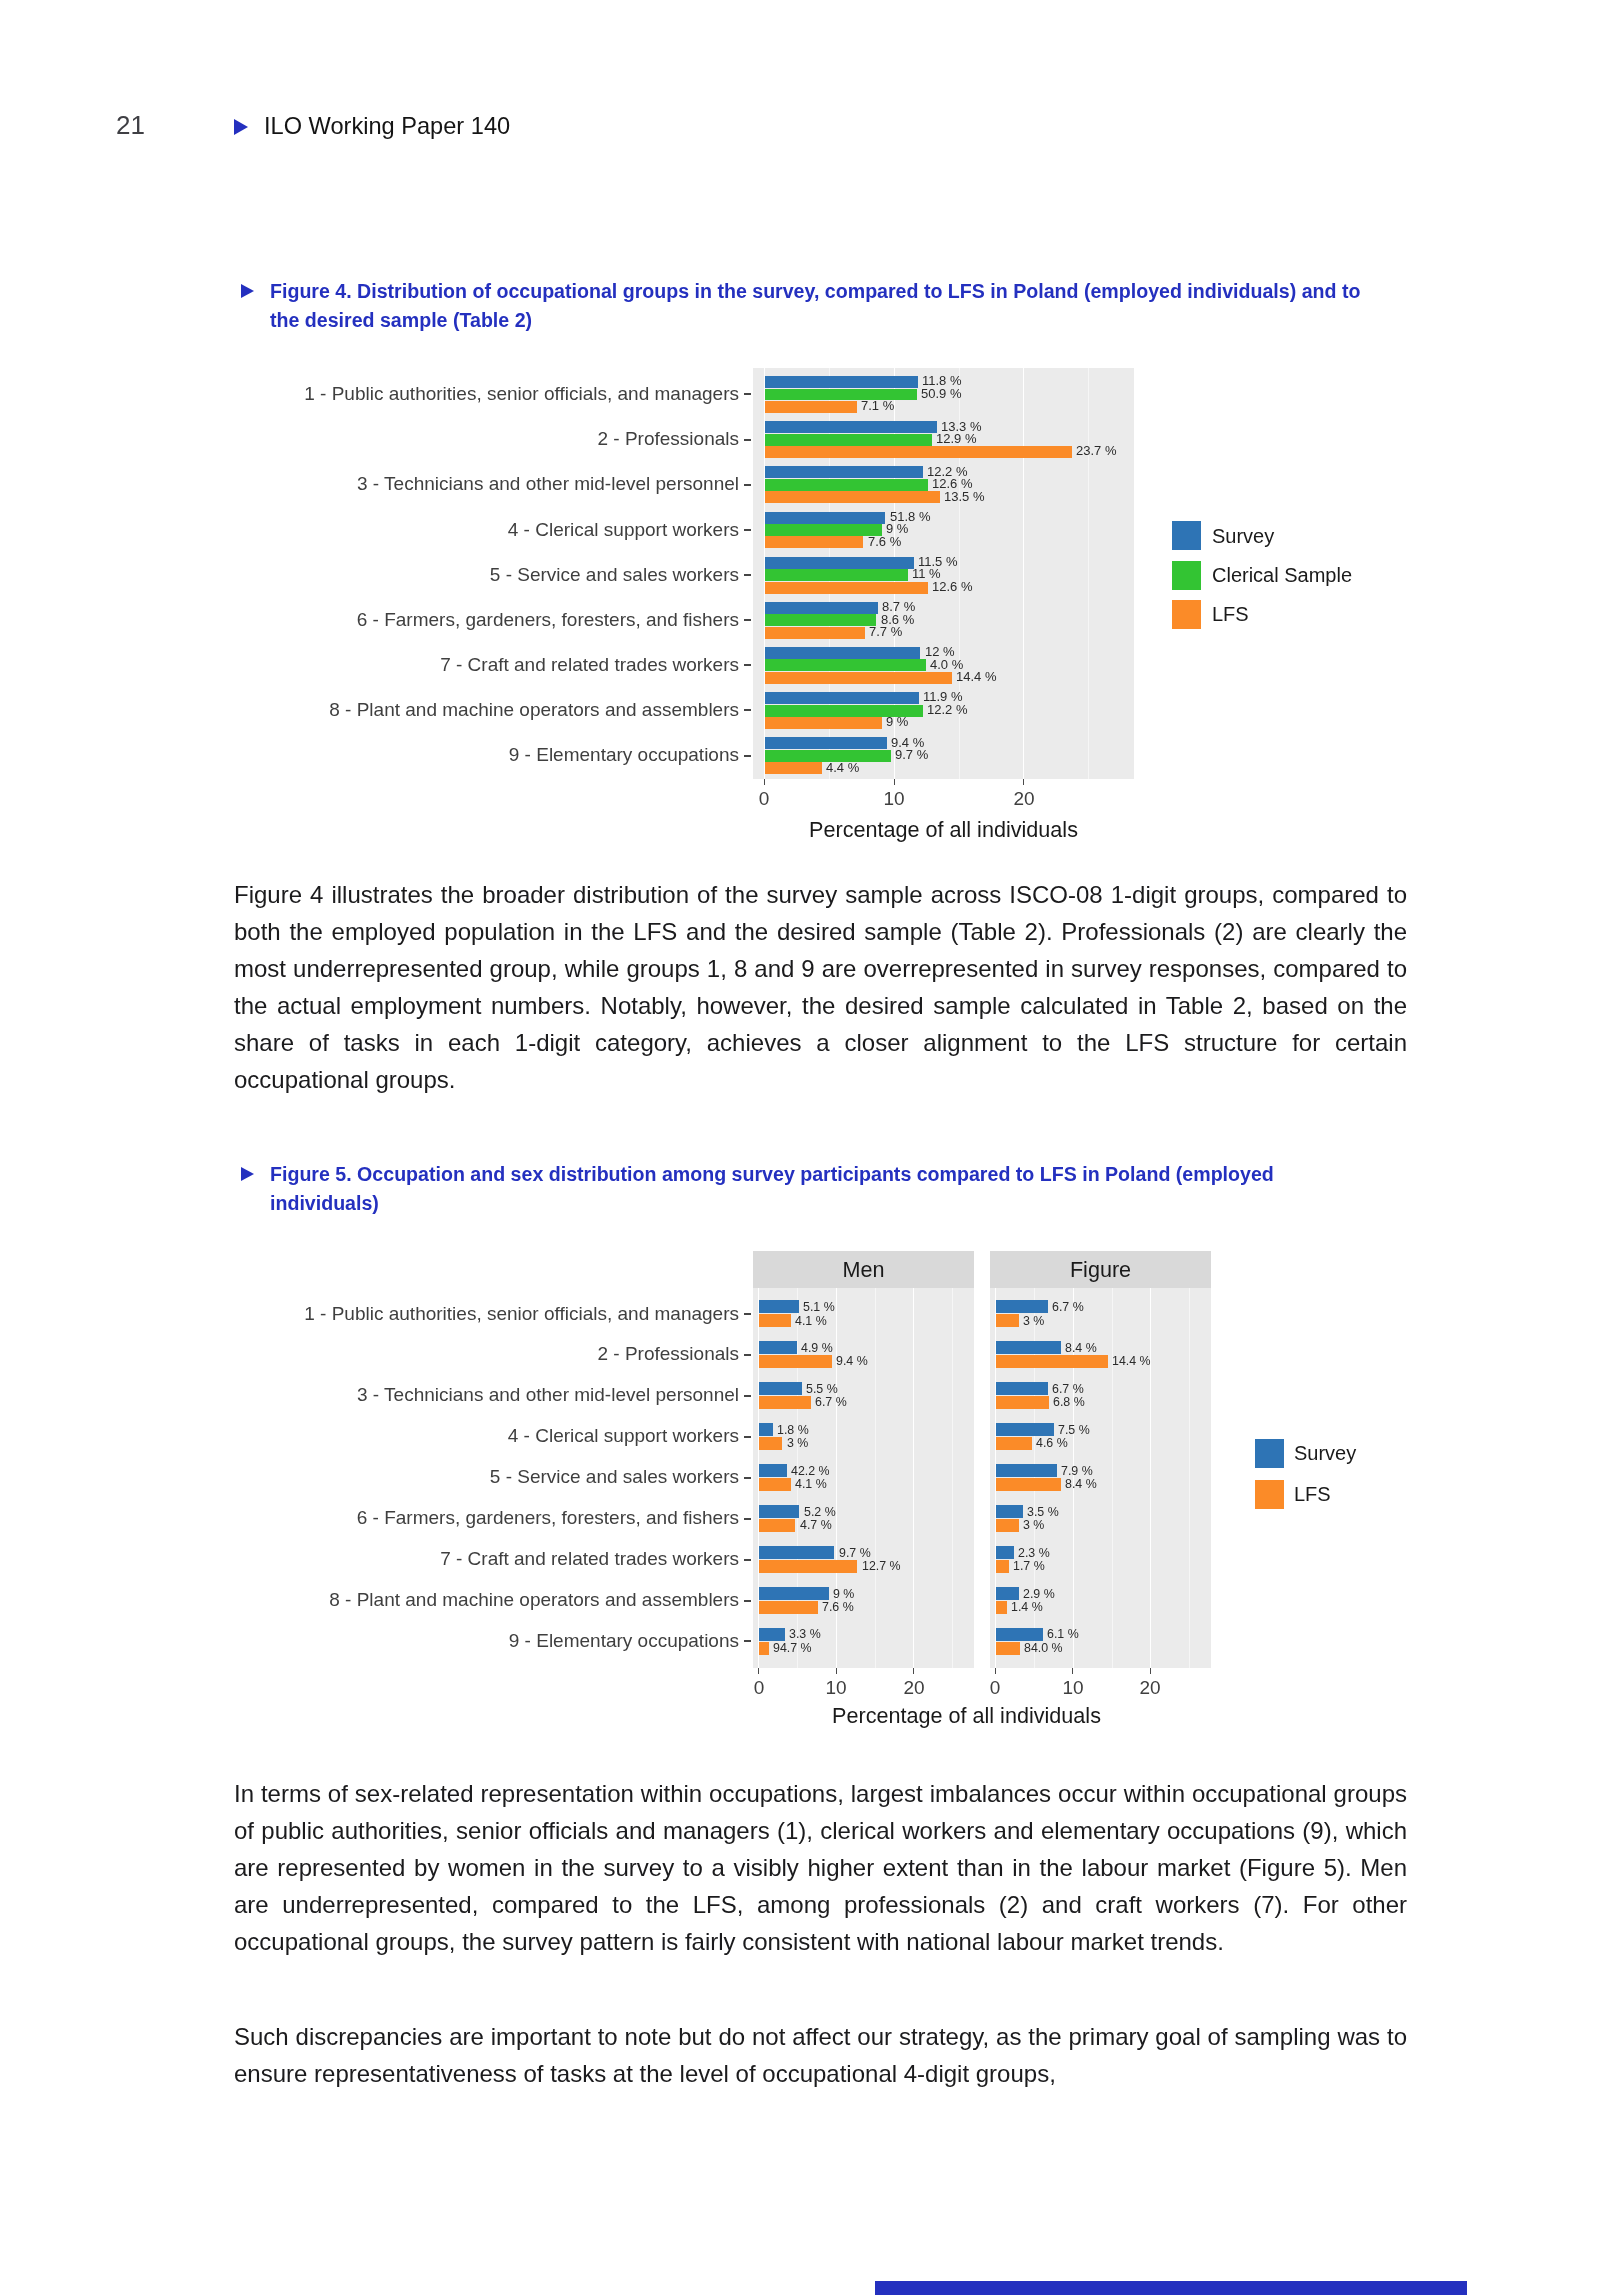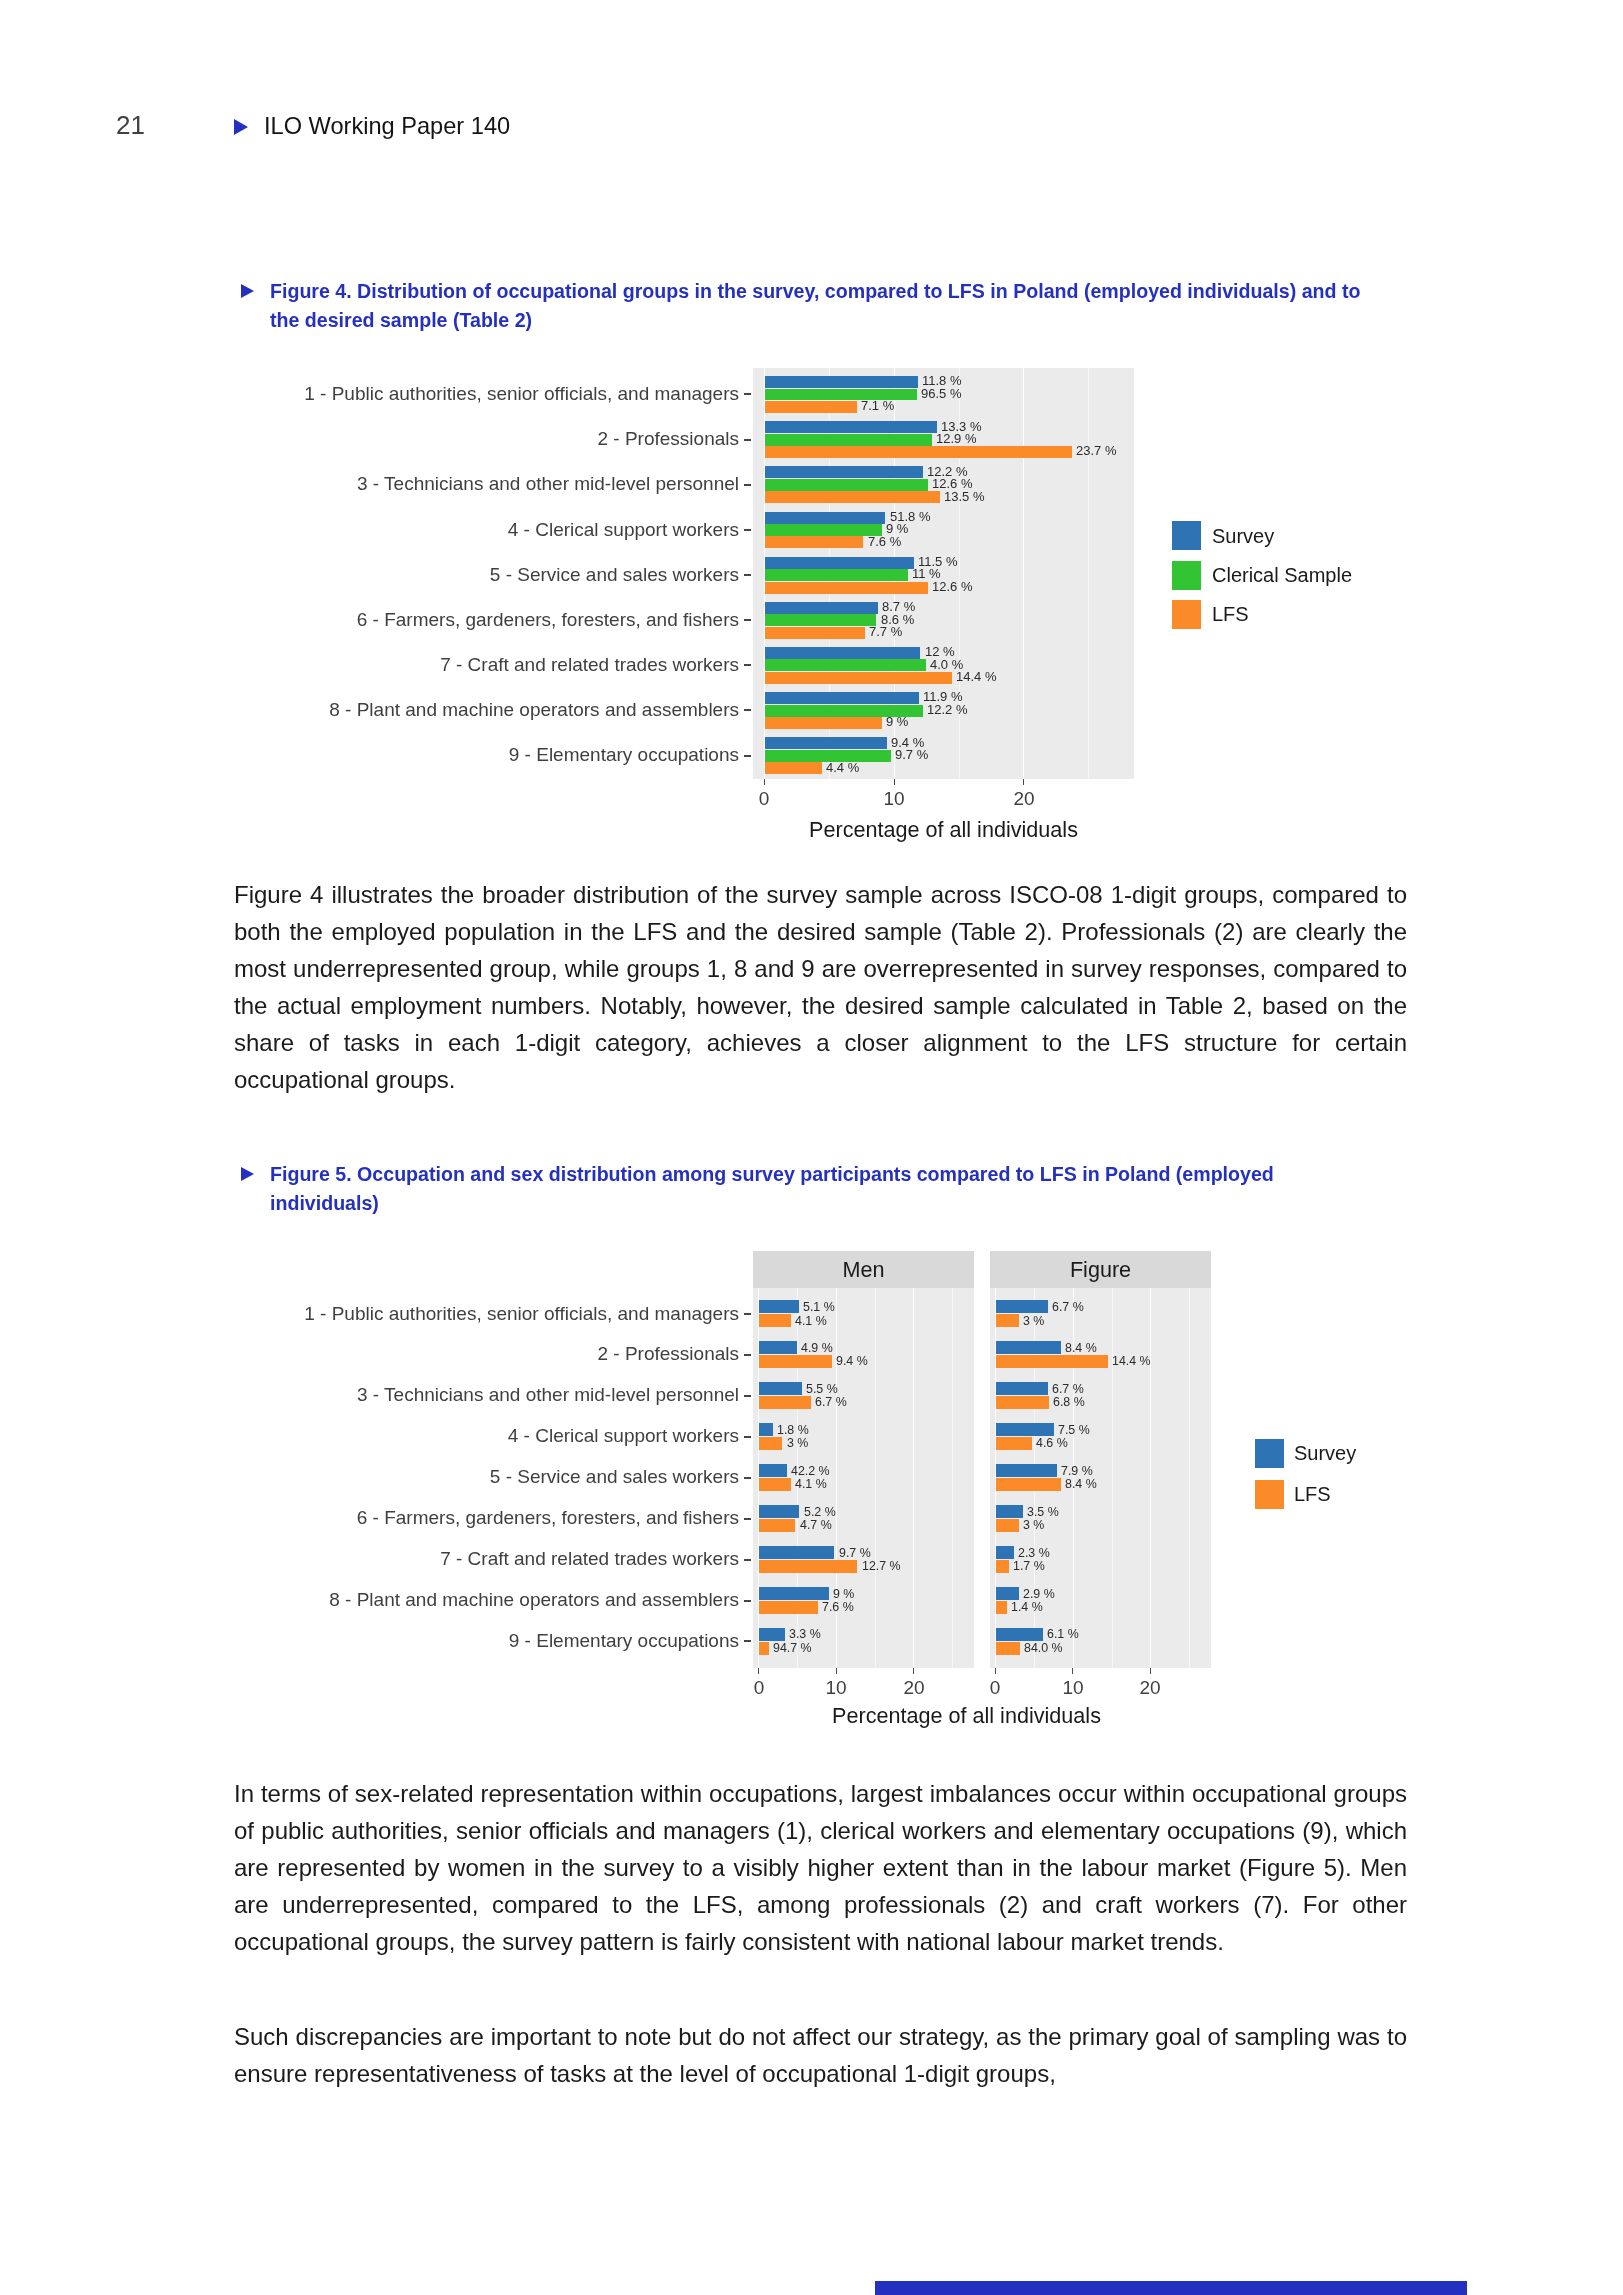--- a/index.html
+++ b/index.html
@@ -79,21 +79,21 @@
     <div style="position: absolute; left: 671px; top: 193px; white-space: nowrap; font: 13px / 1.3 &quot;Liberation Sans&quot;, sans-serif; color: rgb(43, 43, 43);">11.5 %</div>
     <div style="position: absolute; left: 518px; top: 241px; width: 113px; height: 11.8px; background: rgb(46, 116, 181);"></div>
     <div style="position: absolute; left: 635px; top: 238px; white-space: nowrap; font: 13px / 1.3 &quot;Liberation Sans&quot;, sans-serif; color: rgb(43, 43, 43);">8.7 %</div>
     <div style="position: absolute; left: 518px; top: 286px; width: 155px; height: 11.8px; background: rgb(46, 116, 181);"></div>
     <div style="position: absolute; left: 678px; top: 283px; white-space: nowrap; font: 13px / 1.3 &quot;Liberation Sans&quot;, sans-serif; color: rgb(43, 43, 43);">12 %</div>
     <div style="position: absolute; left: 518px; top: 331px; width: 154px; height: 11.8px; background: rgb(46, 116, 181);"></div>
     <div style="position: absolute; left: 676px; top: 328px; white-space: nowrap; font: 13px / 1.3 &quot;Liberation Sans&quot;, sans-serif; color: rgb(43, 43, 43);">11.9 %</div>
     <div style="position: absolute; left: 518px; top: 376px; width: 122px; height: 11.8px; background: rgb(46, 116, 181);"></div>
     <div style="position: absolute; left: 644px; top: 374px; white-space: nowrap; font: 13px / 1.3 &quot;Liberation Sans&quot;, sans-serif; color: rgb(43, 43, 43);">9.4 %</div>
     <div style="position: absolute; left: 518px; top: 27.5px; width: 152px; height: 11.8px; background: rgb(51, 196, 51);"></div>
-    <div style="position: absolute; left: 674px; top: 25px; white-space: nowrap; font: 13px / 1.3 &quot;Liberation Sans&quot;, sans-serif; color: rgb(43, 43, 43);">96.5 %</div>
+    <div style="position: absolute; left: 674px; top: 25px; white-space: nowrap; font: 13px / 1.3 &quot;Liberation Sans&quot;, sans-serif; color: rgb(43, 43, 43);">50.9 %</div>
     <div style="position: absolute; left: 518px; top: 73px; width: 167px; height: 11.8px; background: rgb(51, 196, 51);"></div>
     <div style="position: absolute; left: 689px; top: 70px; white-space: nowrap; font: 13px / 1.3 &quot;Liberation Sans&quot;, sans-serif; color: rgb(43, 43, 43);">12.9 %</div>
     <div style="position: absolute; left: 518px; top: 118px; width: 163px; height: 11.8px; background: rgb(51, 196, 51);"></div>
     <div style="position: absolute; left: 685px; top: 115px; white-space: nowrap; font: 13px / 1.3 &quot;Liberation Sans&quot;, sans-serif; color: rgb(43, 43, 43);">12.6 %</div>
     <div style="position: absolute; left: 518px; top: 163px; width: 117px; height: 11.8px; background: rgb(51, 196, 51);"></div>
     <div style="position: absolute; left: 639px; top: 160px; white-space: nowrap; font: 13px / 1.3 &quot;Liberation Sans&quot;, sans-serif; color: rgb(43, 43, 43);">9 %</div>
     <div style="position: absolute; left: 518px; top: 208px; width: 143px; height: 11.8px; background: rgb(51, 196, 51);"></div>
     <div style="position: absolute; left: 665px; top: 205px; white-space: nowrap; font: 13px / 1.3 &quot;Liberation Sans&quot;, sans-serif; color: rgb(43, 43, 43);">11 %</div>
     <div style="position: absolute; left: 518px; top: 253px; width: 111px; height: 11.8px; background: rgb(51, 196, 51);"></div>
     <div style="position: absolute; left: 634px; top: 251px; white-space: nowrap; font: 13px / 1.3 &quot;Liberation Sans&quot;, sans-serif; color: rgb(43, 43, 43);">8.6 %</div>
@@ -263,16 +263,16 @@
     <div style="position: absolute; left: -228px; top: 380px; width: 720px; text-align: right; white-space: nowrap; font: 19px / 1.5 &quot;Liberation Sans&quot;, sans-serif; color: rgb(63, 63, 63);">9 - Elementary occupations</div>
     <div style="position: absolute; left: 497px; top: 393px; width: 7.2px; height: 2px; background: rgb(69, 69, 69);"></div>
     <div style="position: absolute; left: 425px; top: 455px; width: 589px; text-align: center; font: 21.6px / 1.3 &quot;Liberation Sans&quot;, sans-serif; color: rgb(26, 26, 26);">Percentage of all individuals</div>
     <div style="position: absolute; left: 1008px; top: 192px; width: 29px; height: 29px; background: rgb(46, 116, 181);"></div>
     <div style="position: absolute; left: 1047px; top: 192px; white-space: nowrap; font: 20px / 1.4 &quot;Liberation Sans&quot;, sans-serif; color: rgb(26, 26, 26);">Survey</div>
     <div style="position: absolute; left: 1008px; top: 233px; width: 29px; height: 29px; background: rgb(251, 139, 40);"></div>
     <div style="position: absolute; left: 1047px; top: 233px; white-space: nowrap; font: 20px / 1.4 &quot;Liberation Sans&quot;, sans-serif; color: rgb(26, 26, 26);">LFS</div>
   </div>
 
 <div class="para" id="para2">In terms of sex-related representation within occupations, largest imbalances occur within occupational groups of public authorities, senior officials and managers (1), clerical workers and elementary occupations (9), which are represented by women in the survey to a visibly higher extent than in the labour market (Figure 5). Men are underrepresented, compared to the LFS, among professionals (2) and craft workers (7). For other occupational groups, the survey pattern is fairly consistent with national labour market trends.</div>
-<div class="para" id="para3">Such discrepancies are important to note but do not affect our strategy, as the primary goal of sampling was to ensure representativeness of tasks at the level of occupational 1-digit groups,</div>
+<div class="para" id="para3">Such discrepancies are important to note but do not affect our strategy, as the primary goal of sampling was to ensure representativeness of tasks at the level of occupational 4-digit groups,</div>
 
 <div class="footer-bar"></div>
 
 
 </body></html>

